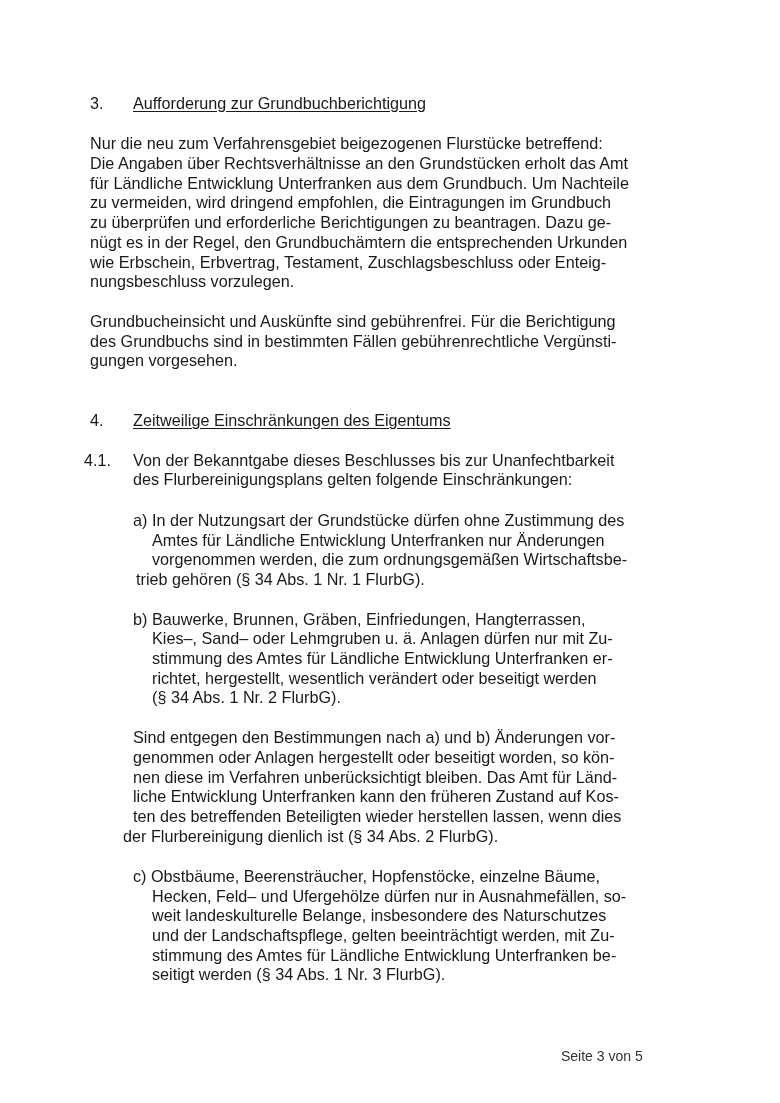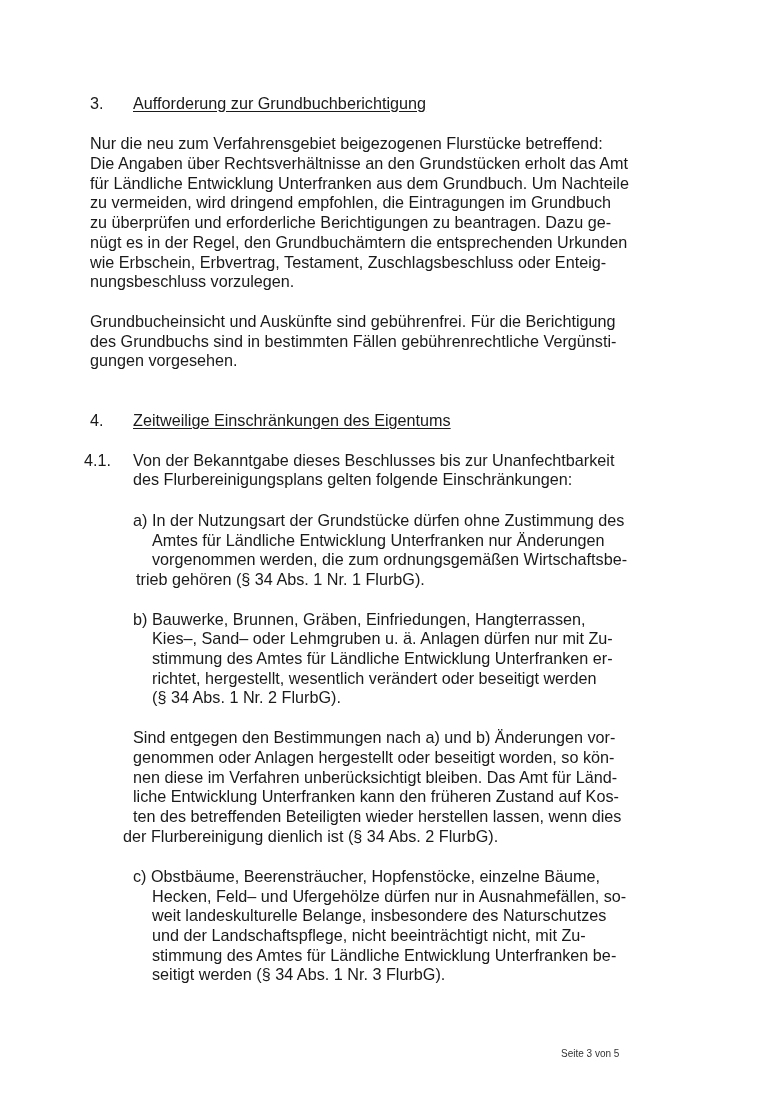--- a/index.html
+++ b/index.html
@@ -6,21 +6,21 @@
     body { width: 780px; height: 1103px; position: relative; overflow: hidden; }
     .page {
       position: absolute; left: 0; top: 0; width: 780px; height: 1103px;
       font-family: "Liberation Sans", sans-serif; color: #1a1a1a;
       font-size: 16.2px;
     }
     .ln { position: absolute; white-space: pre; line-height: 20px; }
     .heading-num { position: absolute; left: 90px; }
     .heading-title { position: absolute; left: 133px; text-decoration: underline; text-underline-offset: 2px; text-align: center; }
     .item-num { position: absolute; left: 84px; }
-    .footer { position: absolute; left: 561px; top: 1048px; font-size: 10px; color: #333; }
+    .footer { position: absolute; left: 561px; top: 1048px; font-size: 14px; color: #333; }
   </style>
 </head>
 <body>
 
 <div class="page">
 
   <div class="ln heading-num" style="top:93px">3.</div>
   <div class="ln heading-title" style="top:93px">Aufforderung zur Grundbuchberichtigung</div>
 
   <div>
@@ -70,19 +70,19 @@
     <div class="ln" style="left:133px;top:767px">nen diese im Verfahren unberücksichtigt bleiben. Das Amt für Länd-</div>
     <div class="ln" style="left:133px;top:786px">liche Entwicklung Unterfranken kann den früheren Zustand auf Kos-</div>
     <div class="ln" style="left:133px;top:806px">ten des betreffenden Beteiligten wieder herstellen lassen, wenn dies</div>
     <div class="ln" style="left:123px;top:826px">der Flurbereinigung dienlich ist (§ 34 Abs. 2 FlurbG).</div>
   </div>
 
   <div>
     <div class="ln" style="left:133px;top:866px">c) Obstbäume, Beerensträucher, Hopfenstöcke, einzelne Bäume,</div>
     <div class="ln" style="left:152px;top:886px">Hecken, Feld– und Ufergehölze dürfen nur in Ausnahmefällen, so-</div>
     <div class="ln" style="left:152px;top:905px">weit landeskulturelle Belange, insbesondere des Naturschutzes</div>
-    <div class="ln" style="left:152px;top:925px">und der Landschaftspflege, nicht beeinträchtigt nicht, mit Zu-</div>
+    <div class="ln" style="left:152px;top:925px">und der Landschaftspflege, gelten beeinträchtigt werden, mit Zu-</div>
     <div class="ln" style="left:152px;top:945px">stimmung des Amtes für Ländliche Entwicklung Unterfranken be-</div>
     <div class="ln" style="left:152px;top:964px">seitigt werden (§ 34 Abs. 1 Nr. 3 FlurbG).</div>
   </div>
 
   <div class="footer">Seite 3 von 5</div>
 </div>
 
 </body></html>

